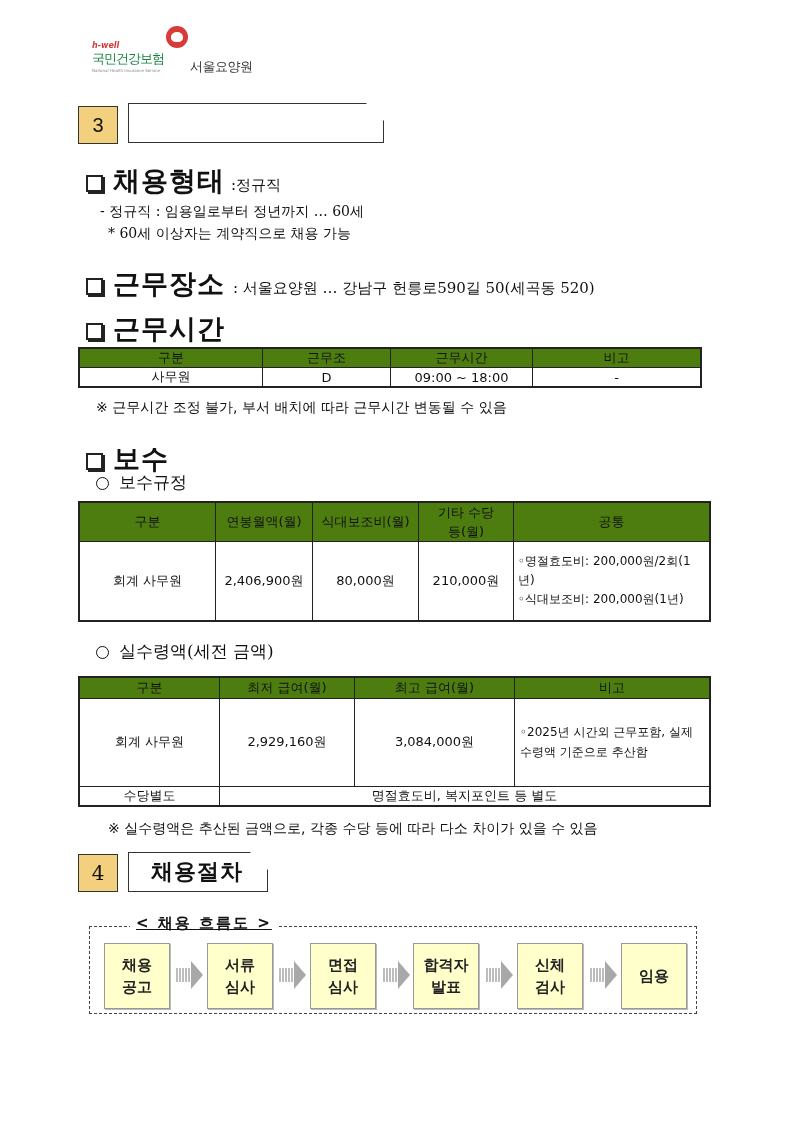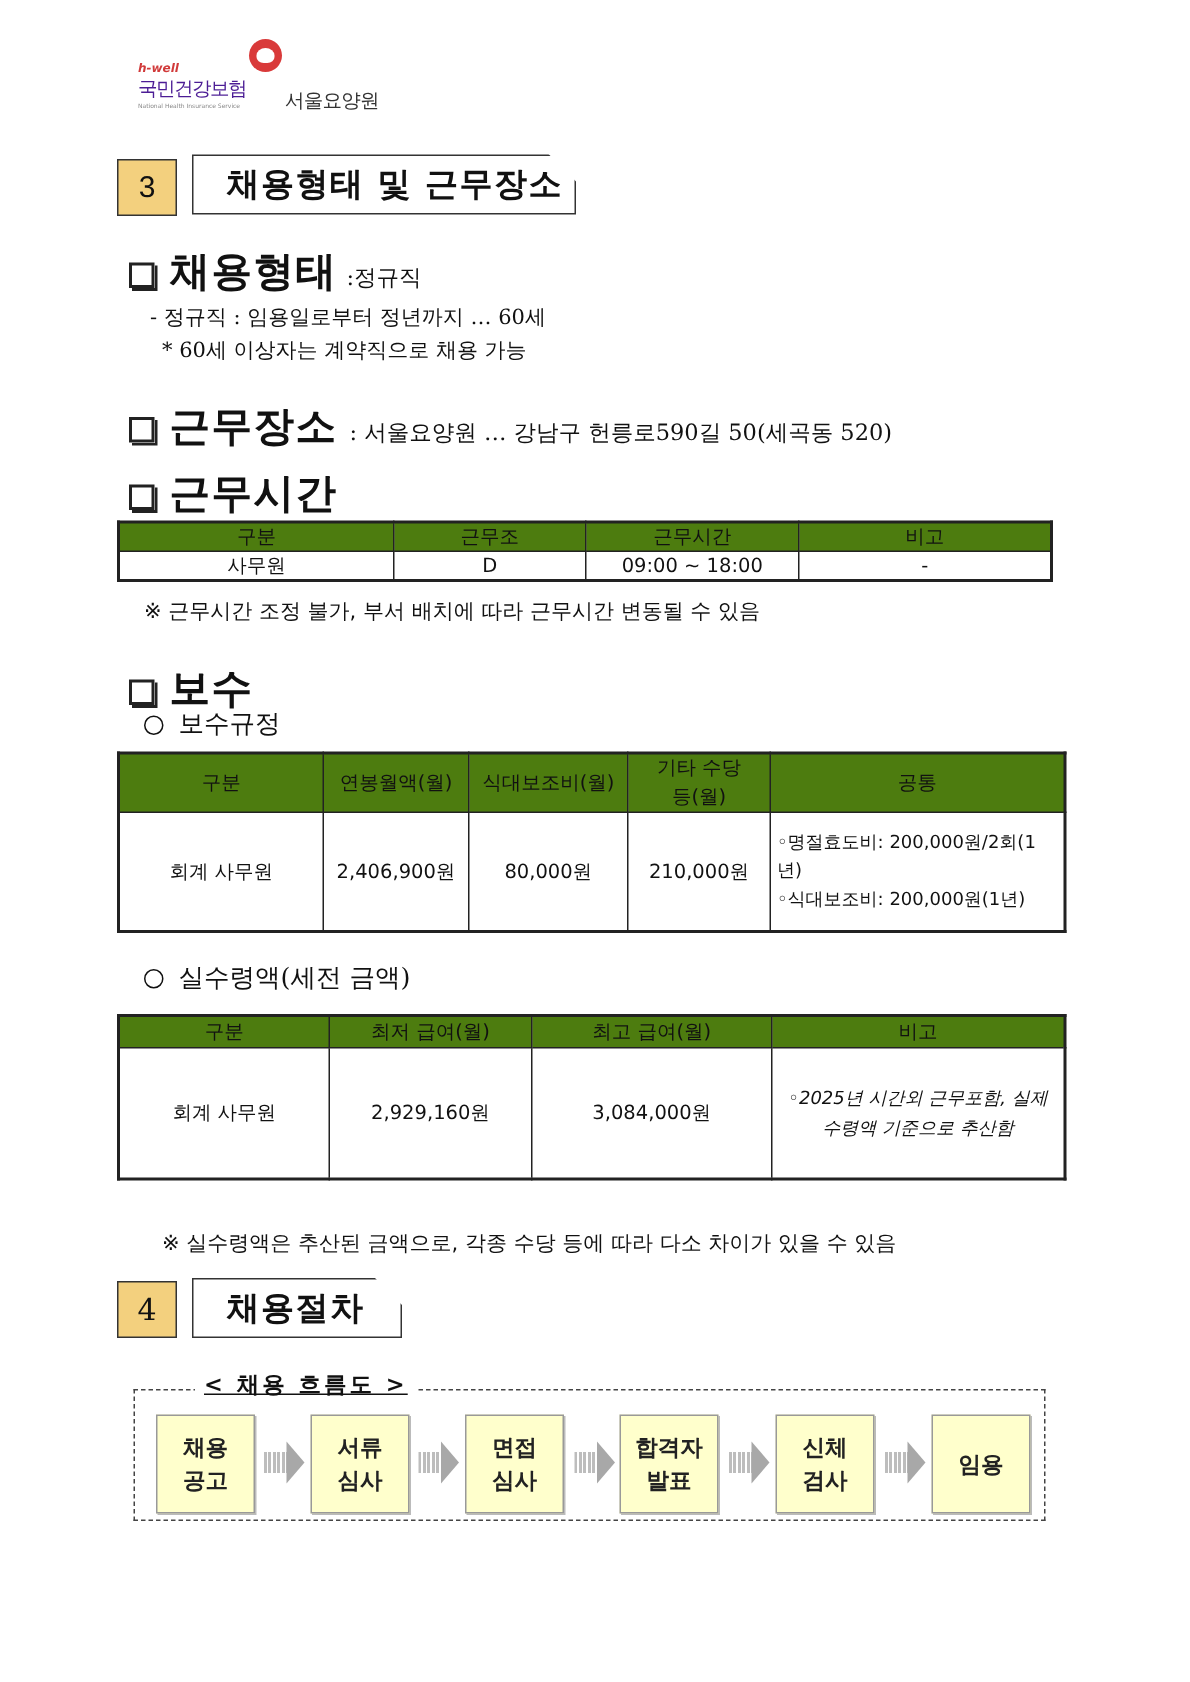--- a/index.html
+++ b/index.html
@@ -3,21 +3,21 @@
 <meta charset="utf-8">
 <style>
   html, body { margin:0; padding:0; background:#ffffff; }
   body { width:793px; height:1121px; position:relative; overflow:hidden;
          font-family:"DejaVu Sans", "Liberation Sans", sans-serif; color:#111; }
   .abs { position:absolute; }
 
   
   .logo { left:86px; top:24px; width:200px; height:60px; }
   .logo .hwell { position:absolute; left:6px; top:17px; font-size:8px; font-weight:bold; color:#d13a3a; font-style:italic; letter-spacing:0; }
-  .logo .nhis { position:absolute; left:6px; top:26px; font-size:13px; color:#4c1d95; letter-spacing:-1px; }
+  .logo .nhis { position:absolute; left:6px; top:26px; font-size:13px; color:#15803d; letter-spacing:-1px; }
   .logo .sub { position:absolute; left:6px; top:44px; font-size:4px; color:#888; }
   .logo .heart { position:absolute; left:80px; top:2px; width:22px; height:22px; border-radius:50%; background:#d93a3a; }
   .logo .heart:after { content:""; position:absolute; left:5px; top:6px; width:12px; height:10px; background:#fff; border-radius:50% 50% 40% 40%; }
   .logo .place { position:absolute; left:104px; top:34px; font-size:13px; color:#333; letter-spacing:-0.5px; }
 
   
   .sec-num { width:40px; height:38px; background:#f3d07e; border:1.5px solid #333; box-sizing:border-box;
              display:flex; align-items:center; justify-content:center; font-size:20px; font-family:"Liberation Sans", sans-serif; }
   .sec-title { height:40px; border:1.5px solid #333; box-sizing:border-box; background:#fff;
                display:flex; align-items:center; padding-left:22px; font-size:22px; font-weight:bold; letter-spacing:1px; }
@@ -53,21 +53,20 @@
 <div class="abs logo">
   <span class="hwell">h-well</span>
   <span class="nhis">국민건강보험</span>
   <span class="sub">National Health Insurance Service</span>
   <span class="heart"></span>
   <span class="place">서울요양원</span>
 </div>
 
 <div class="abs sec-num" style="left:78px; top:106px;">3</div>
 <div class="abs sec-title" style="left:128px; top:103px; width:256px;">
-  <span>채용형태 및 근무장소</span>
   <span class="fold-tri"></span>
 </div>
 
 <div class="abs chk-title" style="left:86px; top:163px;">
   <span class="chkbox"></span>
   <span class="label">채용형태</span>
   <span class="desc" style="margin-left:6px;">:정규직</span>
 </div>
 <div class="abs line" style="left:100px; top:203px;">- 정규직 : 임용일로부터 정년까지 … 60세</div>
 <div class="abs line" style="left:108px; top:225px;">* 60세 이상자는 계약직으로 채용 가능</div>
@@ -145,21 +144,25 @@
       <th style="width:134px;">최저 급여(월)</th>
       <th style="width:159px;">최고 급여(월)</th>
       <th>비고</th>
     </tr>
   </thead>
   <tbody>
     <tr style="height:88px;">
       <td>회계 사무원</td>
       <td>2,929,160원</td>
       <td>3,084,000원</td>
-      <td style="text-align:center; font-size:12px; line-height:20px; padding:0 5px;font-style:italic;">◦2025년 시간외 근무포함, 실제 수령액 기준으로 추산함</td>
+      <td style="text-align:left; font-size:12px; line-height:20px; padding:0 5px;">◦2025년 시간외 근무포함, 실제 수령액 기준으로 추산함</td>
+    </tr>
+    <tr style="height:20px;">
+      <td>수당별도</td>
+      <td colspan="3">명절효도비, 복지포인트 등 별도</td>
     </tr>
   </tbody>
 </table>
 
 <div class="abs line" style="left:108px; top:820px; font-family:'DejaVu Sans',sans-serif; font-size:14px;">※ 실수령액은 추산된 금액으로, 각종 수당 등에 따라 다소 차이가 있을 수 있음</div>
 
 <div class="abs sec-num" style="left:78px; top:854px; font-family:'DejaVu Serif',serif;">4</div>
 <div class="abs sec-title" style="left:128px; top:852px; width:140px;">
   <span>채용절차</span>
   <span class="fold-tri"></span>

